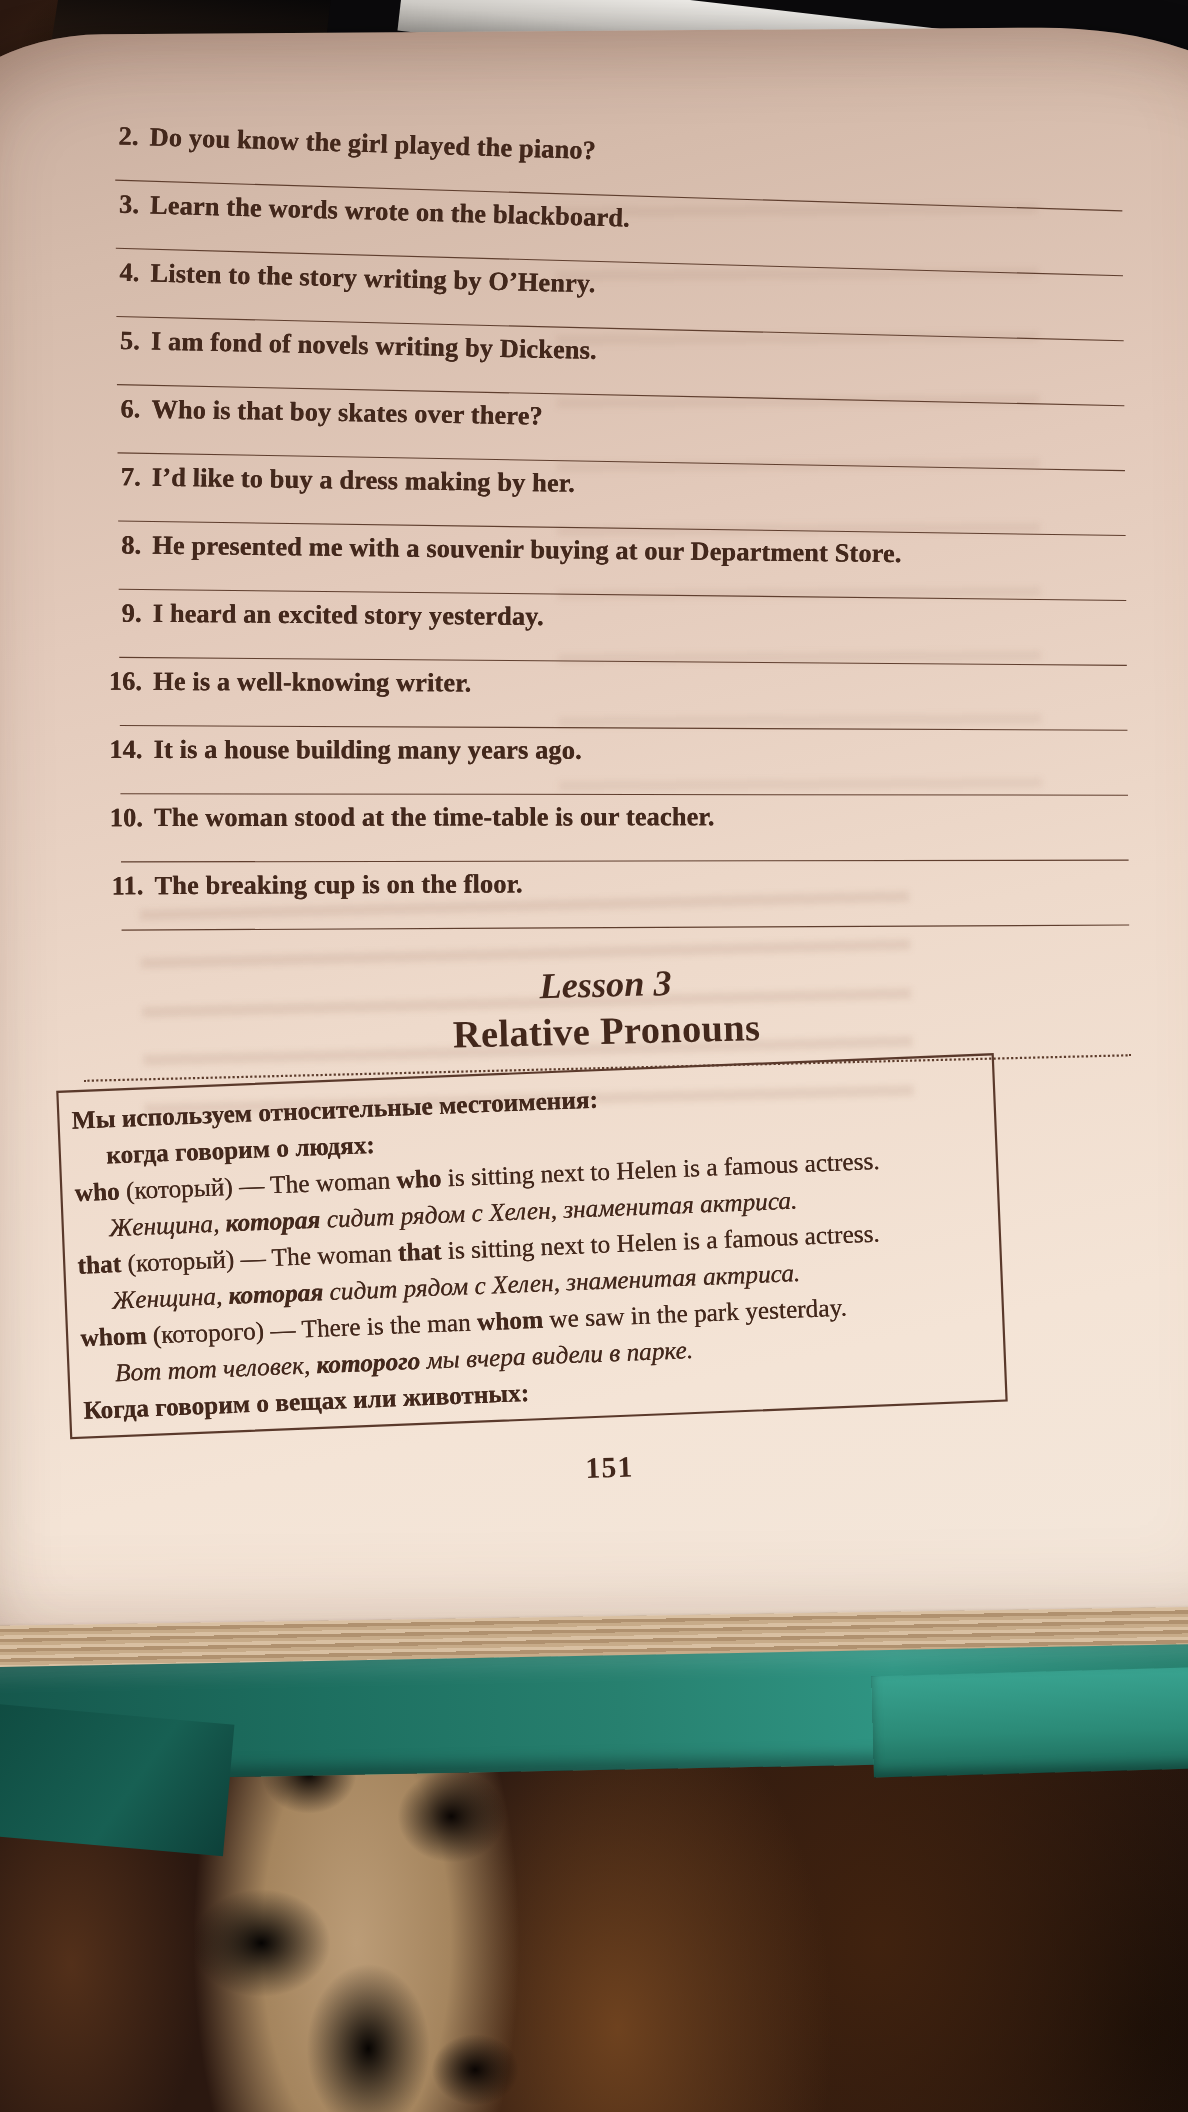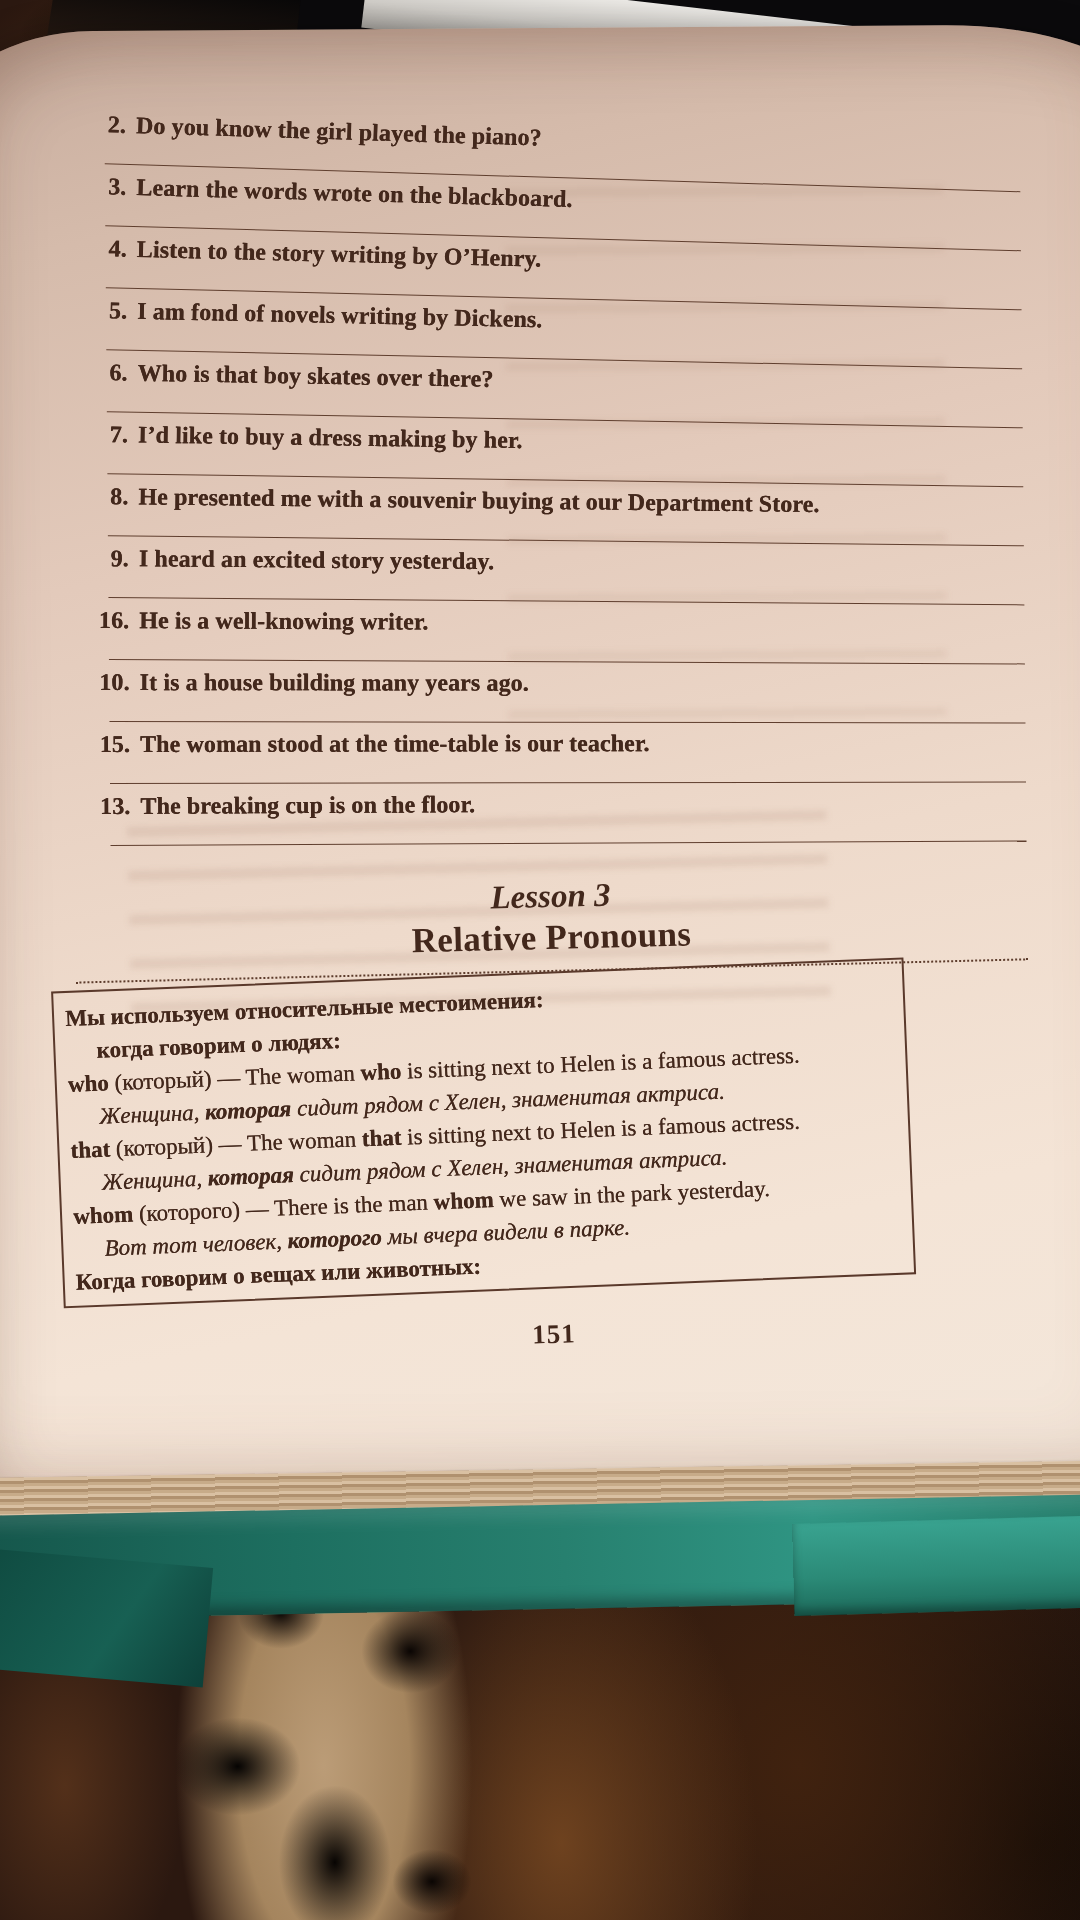--- a/index.html
+++ b/index.html
@@ -209,37 +209,37 @@
           <div class="ex-item" style="--idx: 8;">
             <div class="ex-row">
               <span class="ex-num">16.</span>
               <span class="ex-text">He is a well-knowing writer.</span>
             </div>
             <div class="ex-line"></div>
           </div>
 
           <div class="ex-item" style="--idx: 9;">
             <div class="ex-row">
+              <span class="ex-num">14.</span>
+              <span class="ex-text">It is a house building many years ago.</span>
+            </div>
+            <div class="ex-line"></div>
+          </div>
+
+          <div class="ex-item" style="--idx: 10;">
+            <div class="ex-row">
               <span class="ex-num">10.</span>
-              <span class="ex-text">It is a house building many years ago.</span>
-            </div>
-            <div class="ex-line"></div>
-          </div>
-
-          <div class="ex-item" style="--idx: 10;">
-            <div class="ex-row">
-              <span class="ex-num">15.</span>
               <span class="ex-text">The woman stood at the time-table is our teacher.</span>
             </div>
             <div class="ex-line"></div>
           </div>
 
           <div class="ex-item" style="--idx: 11;">
             <div class="ex-row">
-              <span class="ex-num">13.</span>
+              <span class="ex-num">11.</span>
               <span class="ex-text">The breaking cup is on the floor.</span>
             </div>
             <div class="ex-line"></div>
           </div>
         </div>
 
       <div class="lesson">
         <div class="lesson-title">Lesson 3</div>
         <div class="lesson-sub">Relative Pronouns</div>
         <div class="dotted-divider"></div>

